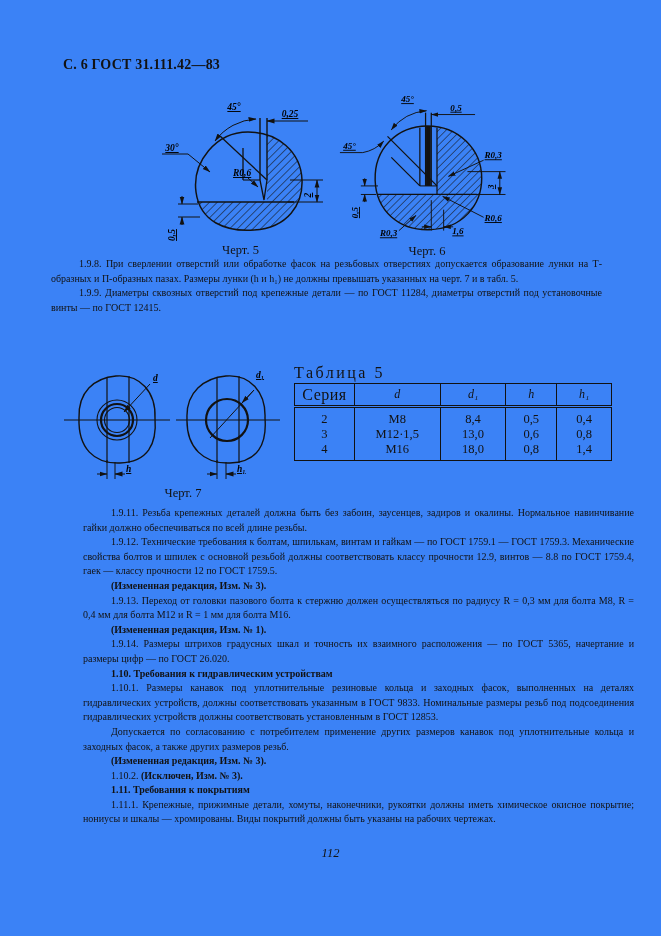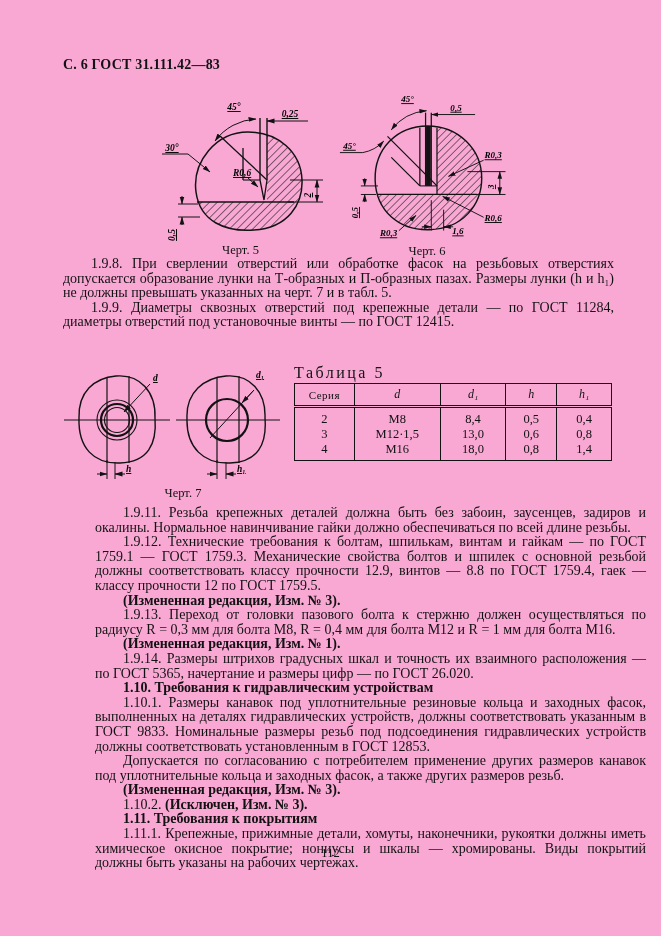--- a/index.html
+++ b/index.html
@@ -1,44 +1,44 @@
 <!DOCTYPE html>
 <html><head>
 <meta charset="utf-8">
 <style>
   html,body{margin:0;padding:0;background:#ffffff;}
   body{width:661px;height:936px;position:relative;font-family:"Liberation Serif","DejaVu Serif",serif;color:#121212;}
-  .page{position:absolute;inset:0;background:#f9a8d4;overflow:hidden;}
+  .page{position:absolute;inset:0;background:#3b82f6;overflow:hidden;}
   .header{position:absolute;left:63px;top:57px;font-size:14px;font-weight:bold;letter-spacing:.2px;}
   figure{margin:0;text-align:center;}
   figcaption{font-size:12.5px;margin-top:1px;}
   .fig5{position:absolute;left:148px;top:92px;}
   .fig6{position:absolute;left:334px;top:86px;}
   .fig7{position:absolute;left:58px;top:360px;width:250px;}
   svg{display:block;margin:0 auto;}
   svg text{font-family:"Liberation Serif","DejaVu Serif",serif;}
   .dim{font-size:9.5px;font-style:italic;font-weight:bold;text-decoration:underline;}
-  .txt{position:absolute;left:63px;width:551px;font-size:14px;line-height:14.6px;text-align:justify;}
+  .txt{position:absolute;left:51px;width:551px;font-size:10px;line-height:14.6px;text-align:justify;}
   .b1{top:257px;}
   .b2{top:506px;margin-left:32px;}
   .txt p{margin:0;text-indent:28px;}
   .bold{font-weight:bold;}
   .tablewrap{position:absolute;left:294px;top:364px;width:318px;}
   .tbl-title{font-size:16px;text-align:left;letter-spacing:2.5px;margin-bottom:1px;}
   .tbl-units{font-size:11px;text-align:center;margin-bottom:1px;}
   table.tbl{border-collapse:collapse;width:318px;border-top:1.5px solid #121212;border-bottom:1.5px solid #121212;border-left:1px solid #121212;border-right:1px solid #121212;}
   table.tbl th,table.tbl td{border-left:1px solid #121212;border-right:1px solid #121212;text-align:center;padding:0 2px;font-weight:normal;}
   table.tbl thead th{border-bottom:3px double #121212;height:21px;font-size:12px;}
-  table.tbl thead th:first-child{font-size:11px;letter-spacing:.5px;}
+  table.tbl thead th:first-child{font-size:16px;letter-spacing:.5px;}
   table.tbl thead th:not(:first-child){font-style:italic;}
   table.tbl tbody td{height:15px;font-size:12.5px;}
   table.tbl tbody tr:first-child td{padding-top:4px;}
   table.tbl tbody tr:last-child td{padding-bottom:3px;}
   col.c1{width:60px}col.c2{width:86px}col.c3{width:66px}col.c4{width:51px}col.c5{width:55px}
-  .pagenum{position:absolute;left:0;top:846px;width:661px;text-align:center;font-size:12.5px;}
+  .pagenum{position:absolute;left:0;top:846px;width:661px;text-align:center;font-size:12.5px;font-style:italic;}
 </style>
 </head>
 <body>
 
 <div class="page">
 
   <div class="header">С. 6 ГОСТ 31.111.42—83</div>
 
   <figure class="fig5">
     <svg width="185" height="150" viewBox="0 0 185 150">

